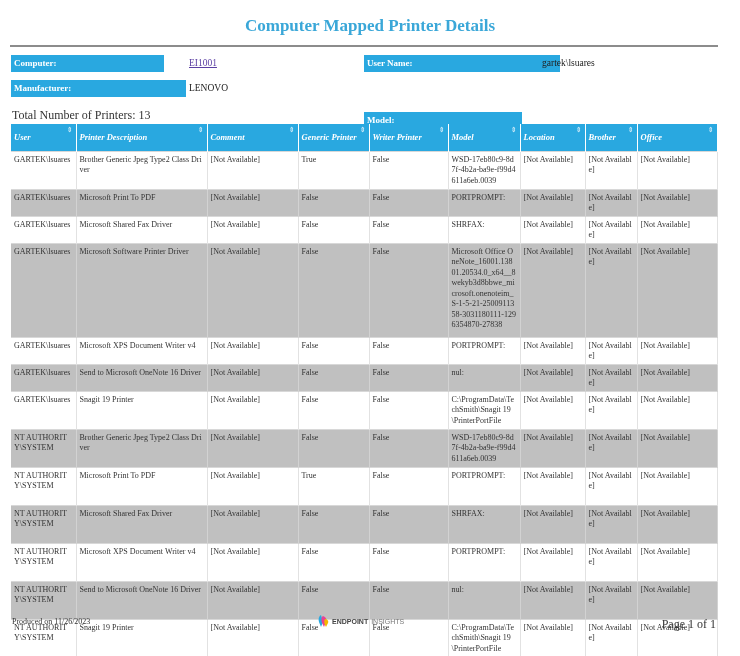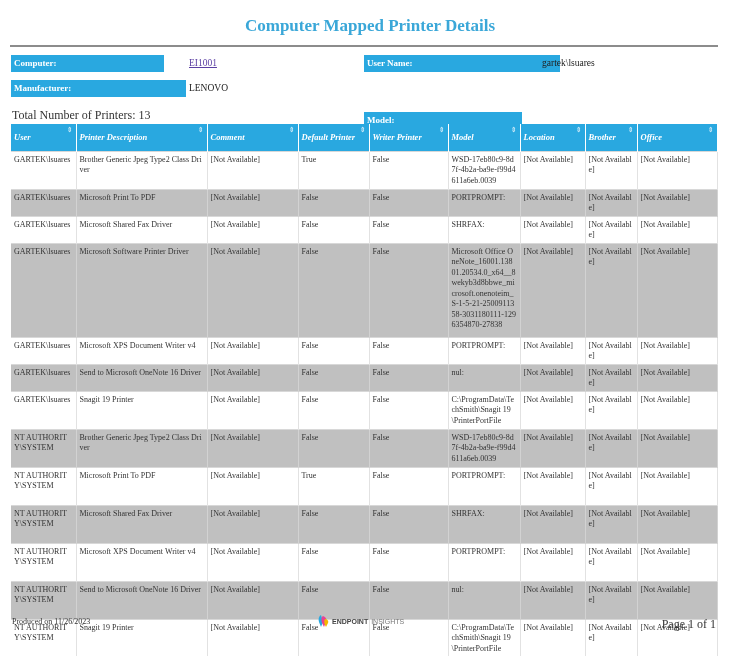--- a/index.html
+++ b/index.html
@@ -88,21 +88,21 @@
     <col style="width:72px">
     <col style="width:65px">
     <col style="width:52px">
     <col style="width:80px">
   </colgroup>
   <thead>
     <tr id="thead-row">
         <th><span>User</span><span class="sort">⇕</span></th>
         <th><span>Printer Description</span><span class="sort">⇕</span></th>
         <th><span>Comment</span><span class="sort">⇕</span></th>
-        <th><span>Default Printer</span><span class="sort">⇕</span></th>
+        <th><span>Generic Printer</span><span class="sort">⇕</span></th>
         <th><span>Writer Printer</span><span class="sort">⇕</span></th>
         <th><span>Model</span><span class="sort">⇕</span></th>
         <th><span>Location</span><span class="sort">⇕</span></th>
         <th><span>Brother</span><span class="sort">⇕</span></th>
         <th><span>Office</span><span class="sort">⇕</span></th>
       </tr>
   </thead>
   <tbody id="tbody">
       <tr class="odd" style="height: 38px;">
         <td>GARTEK\lsuares</td>

